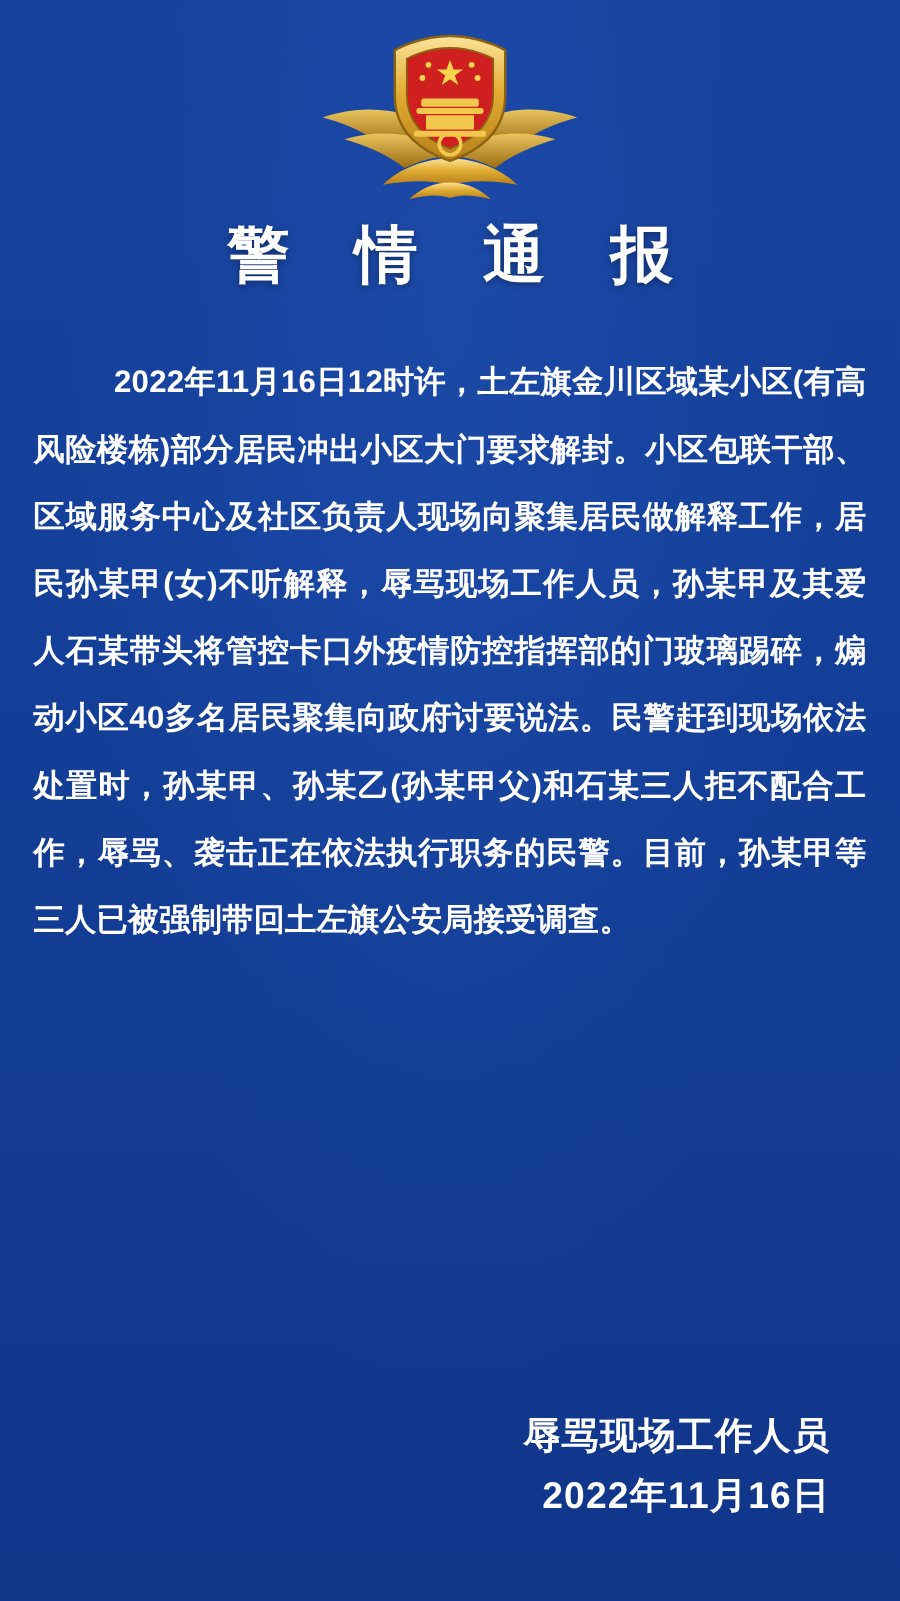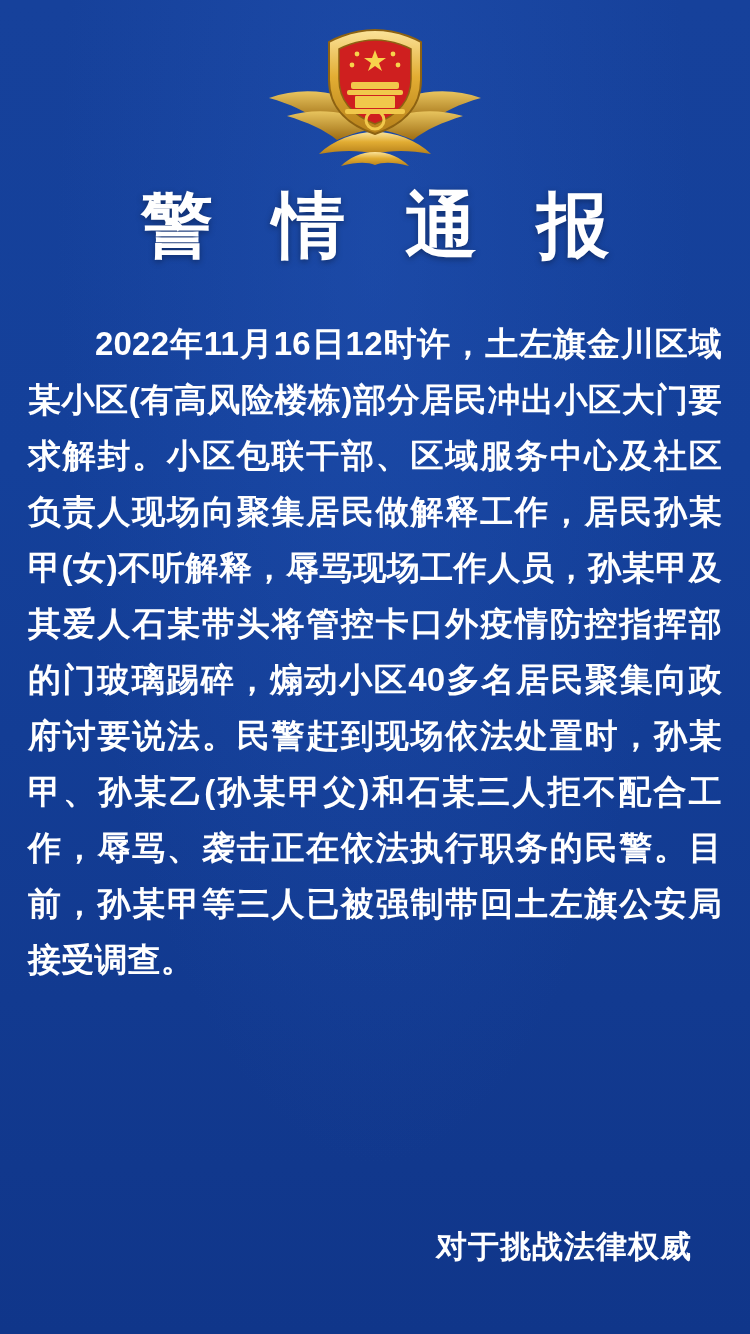--- a/index.html
+++ b/index.html
@@ -42,35 +42,35 @@
   .emblem {
     width: 260px;
     height: 150px;
     position: relative;
   }
 
   .title {
     position: relative;
     z-index: 2;
     text-align: center;
-    font-size: 72px;
+    font-size: 52px;
     font-weight: 700;
     letter-spacing: 20px;
     text-indent: 20px;
     margin-top: 6px;
     color: #ffffff;
     text-shadow: 0 2px 6px rgba(0,0,0,0.35);
     font-family: "Liberation Sans", "DejaVu Sans", sans-serif;
   }
 
   .body-text {
     position: relative;
     z-index: 2;
     margin: 42px 28px 0 28px;
-    font-size: 33px;
+    font-size: 26px;
     line-height: 56px;
     text-align: justify;
     text-align-last: left;
     font-weight: 700;
     color: #ffffff;
     letter-spacing: 0.2px;
   }
   .body-text p {
     margin: 0 0 2px 0;
     text-indent: 67px;
@@ -145,16 +145,17 @@
     </div>
   </div>
 
   <div class="title">警 情 通 报</div>
 
   <div class="body-text">
     <p>2022年11月16日12时许，土左旗金川区域某小区(有高风险楼栋)部分居民冲出小区大门要求解封。小区包联干部、区域服务中心及社区负责人现场向聚集居民做解释工作，居民孙某甲(女)不听解释，辱骂现场工作人员，孙某甲及其爱人石某带头将管控卡口外疫情防控指挥部的门玻璃踢碎，煽动小区40多名居民聚集向政府讨要说法。民警赶到现场依法处置时，孙某甲、孙某乙(孙某甲父)和石某三人拒不配合工作，辱骂、袭击正在依法执行职务的民警。目前，孙某甲等三人已被强制带回土左旗公安局接受调查。</p>
   </div>
 
   <div class="signature">
-    <div>对于挑战法律权威</div>
+    <div>辱骂现场工作人员</div>
+    <div>2022年11月16日</div>
   </div>
 
 </div>
 
 </body></html>

